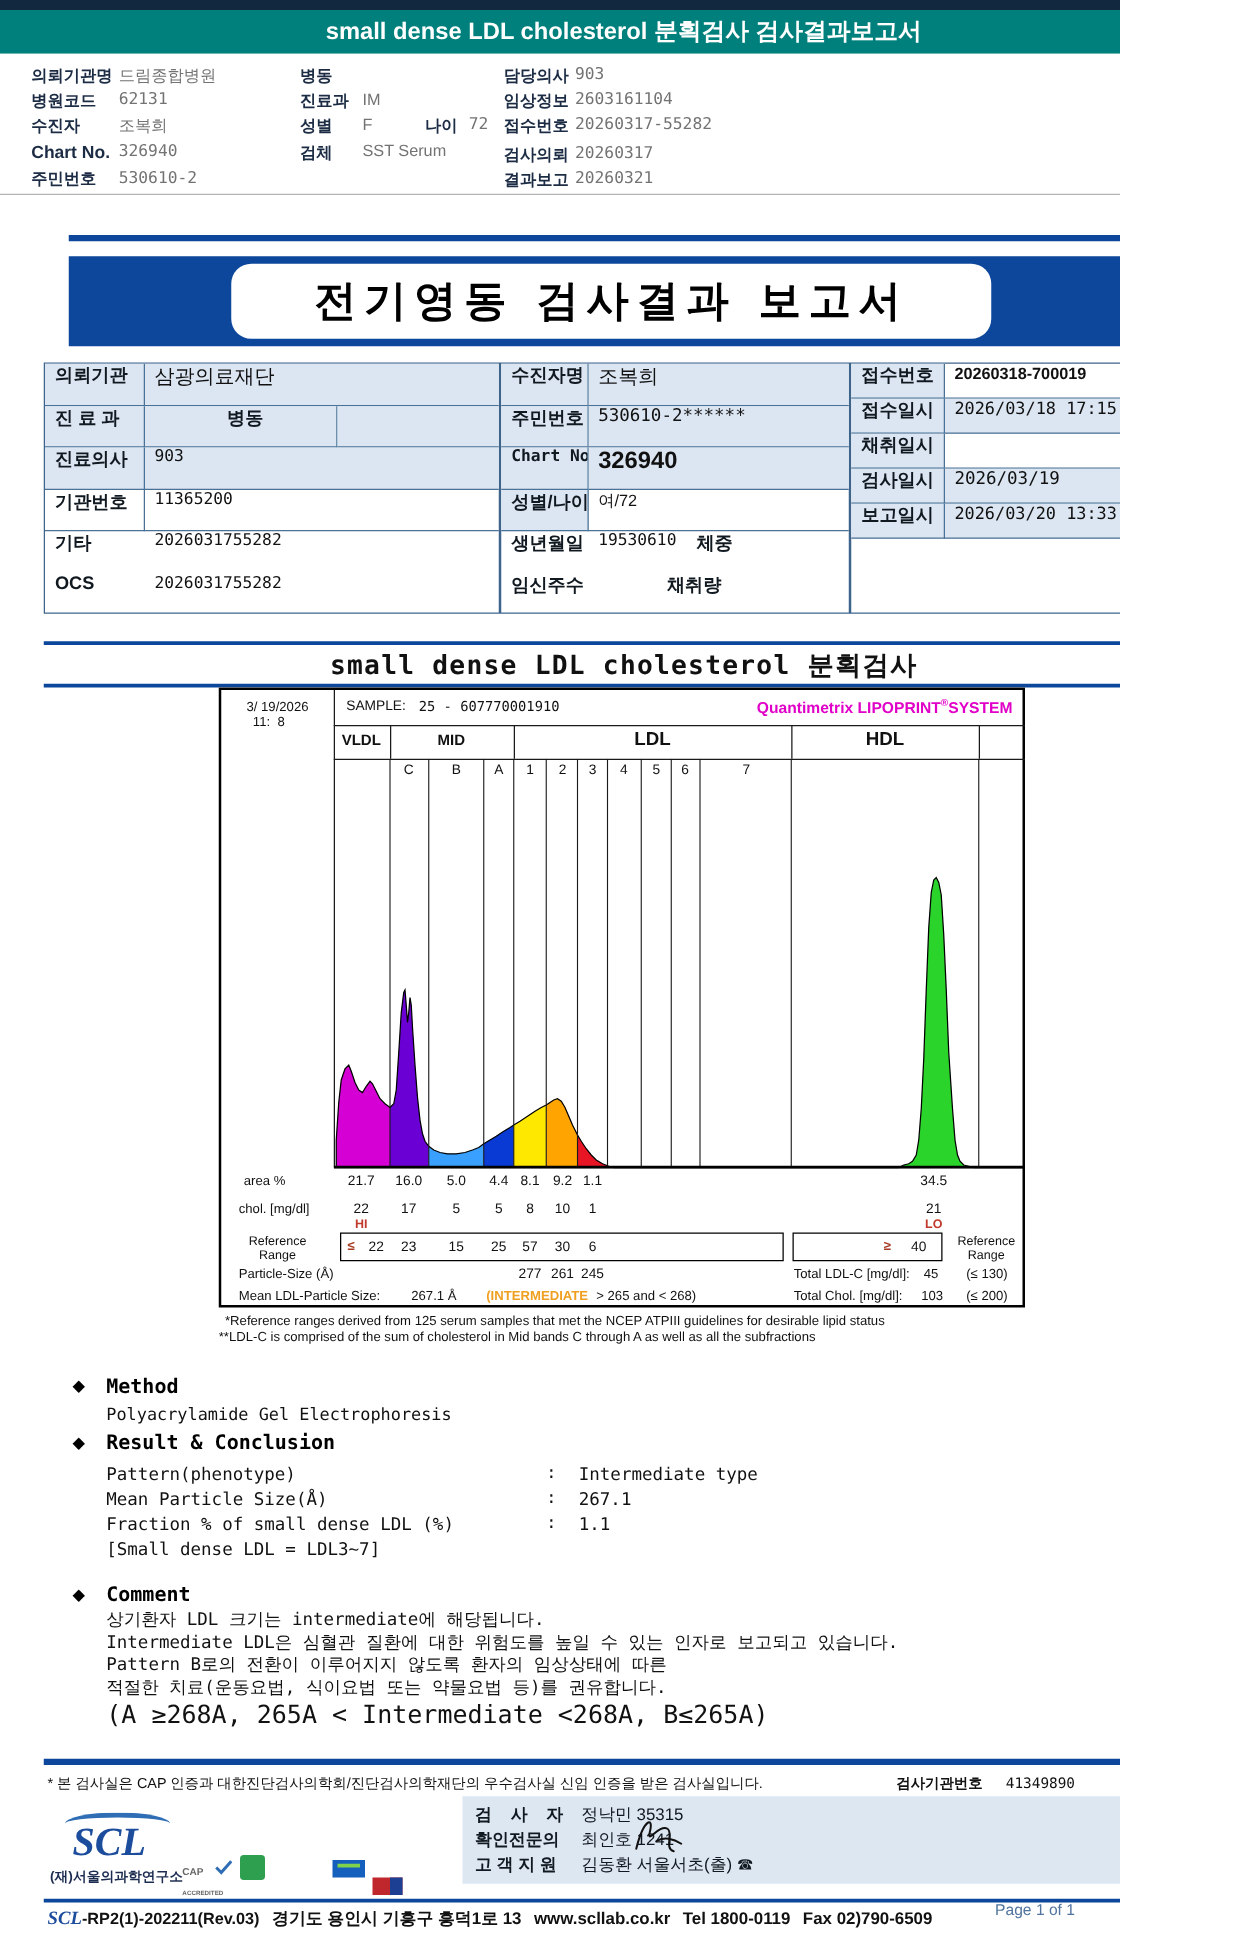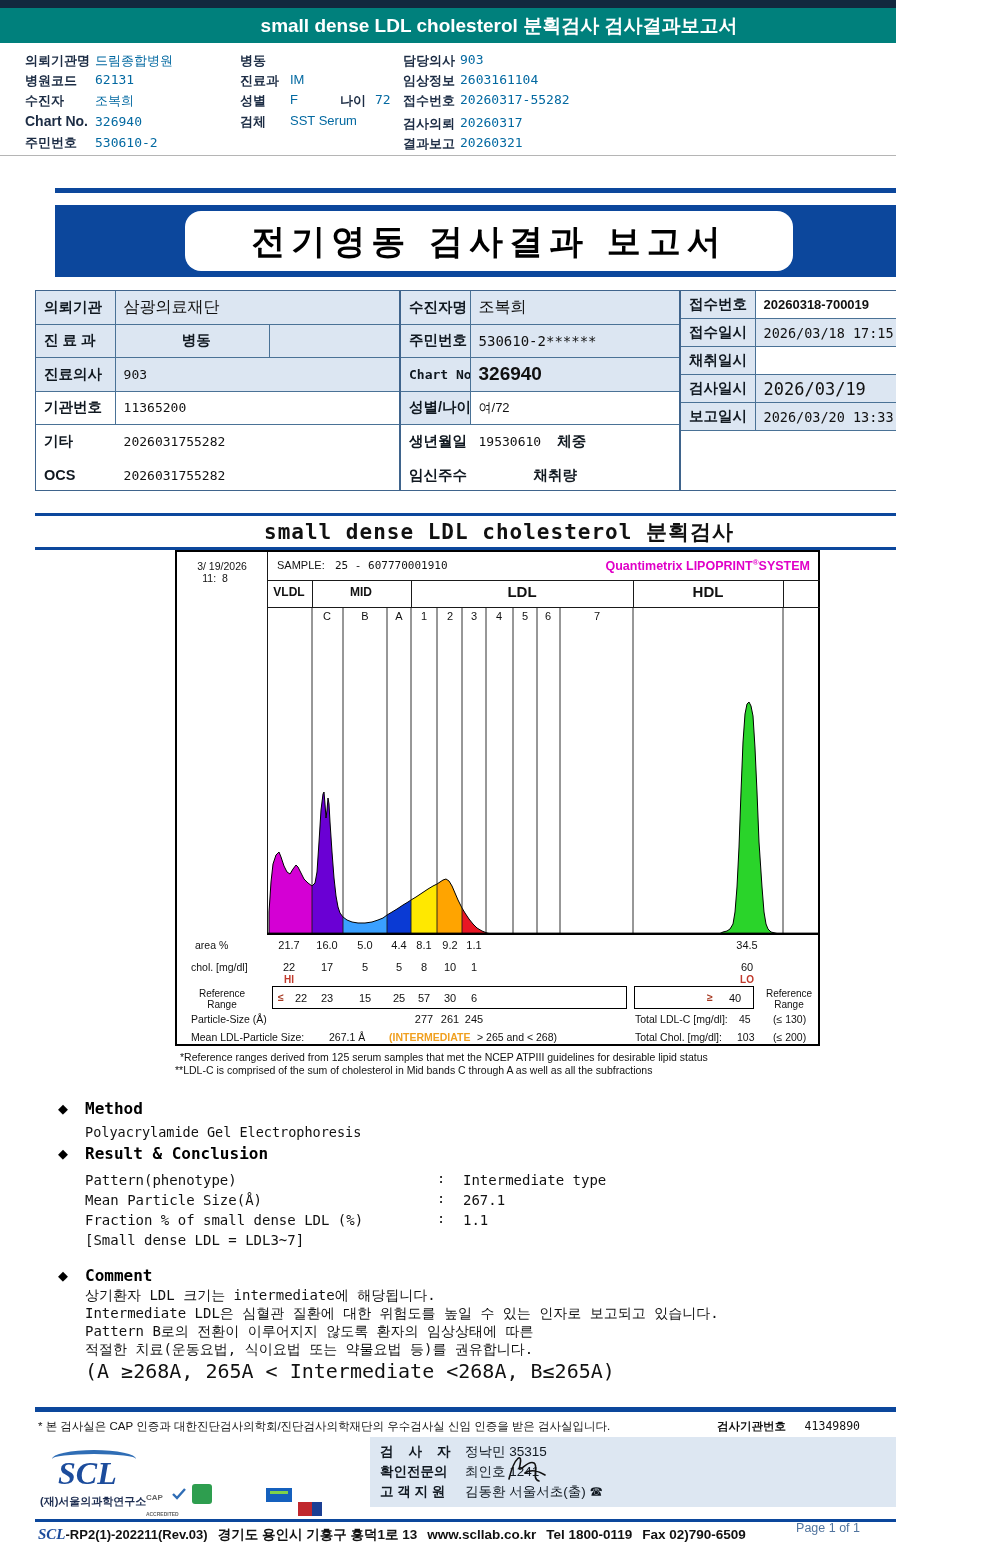--- a/index.html
+++ b/index.html
@@ -8,31 +8,31 @@
   .abs{position:absolute;}
   .t{position:absolute;white-space:pre;}
   .mono{font-family:"DejaVu Sans Mono",monospace;}
   .b{font-weight:bold;}
   
   .topstrip{left:0;top:0;width:998px;height:8px;background:#12283e;}
   .tealbar{left:0;top:8px;width:998px;height:35px;background:#00807c;}
   .tealbar .tt{display:block;text-align:center;line-height:35px;color:#fff;font-weight:bold;font-size:19px;}
   .infoblock{left:0;top:43px;width:998px;height:112px;border-bottom:1px solid #b5b5b5;background:#fff;}
   .hl{font-weight:bold;font-size:13px;color:#1c2c44;}
-  .hv{font-size:13px;color:#0369a1;}
+  .hv{font-size:13px;color:#737373;}
   
   .rule{position:absolute;background:#0c479c;}
   .banner{left:55px;top:205px;width:888px;height:72px;background:#0c479c;}
   .bannerbox{position:absolute;left:130px;top:6px;width:608px;height:60px;background:#fff;border-radius:16px;}
   .bannerbox span{display:block;text-align:center;line-height:60px;font-size:34px;font-weight:bold;
                   letter-spacing:6px;font-family:"DejaVu Sans",sans-serif;color:#000;}
   
   .grp{position:absolute;border:1.5px solid #3f648c;box-sizing:border-box;}
   .row{display:flex;box-sizing:border-box;}
-  .cell{box-sizing:border-box;display:flex;align-items:center;padding-left:8px;overflow:hidden;}
+  .cell{box-sizing:border-box;display:flex;padding-left:8px;overflow:hidden;}
   .bb{border-bottom:1px solid #4a7296;}
   .br{border-right:1px solid #4a7296;}
   .bgc{background:#dce6f2;}
   .olbl{font-weight:bold;font-size:14.5px;color:#101820;white-space:pre;}
   
   .chart{left:175px;top:550px;width:645px;height:496px;border:2px solid #000;box-sizing:border-box;background:#fff;}
   .vline{position:absolute;width:1px;background:#1a1a1a;}
   .hline{position:absolute;height:1px;background:#1a1a1a;}
   .cv{position:absolute;font-size:11px;color:#111;transform:translateX(-50%);white-space:pre;}
   .clbl{position:absolute;font-size:10.5px;color:#111;white-space:pre;}
@@ -238,21 +238,21 @@
         </div>
       <div class="cell bb" style="width:208px">
           <span class="mono" style="font-size:13.5px"></span>
         </div>
     </div>
     <div class="row" style="height:28px">
       <div class="cell bb br bgc" style="width:75px">
           <span class="olbl">검사일시</span>
         </div>
       <div class="cell bb bgc" style="width:208px">
-          <span class="mono" style="font-size:17px">2026/03/19</span>
+          <span class="mono" style="font-size:14px">2026/03/19</span>
         </div>
     </div>
     <div class="row" style="height:28px">
       <div class="cell bb br bgc" style="width:75px">
           <span class="olbl">보고일시</span>
         </div>
       <div class="cell bb bgc" style="width:208px">
           <span class="mono" style="font-size:13.5px">2026/03/20 13:33:37</span>
         </div>
     </div>
@@ -332,21 +332,21 @@
     <span class="cv" style="left:570px;top:387px">34.5</span>
 
     <span class="clbl" style="left:14px;top:409px">chol. [mg/dl]</span>
     <span class="cv" style="left:112px;top:409px">22</span>
     <span class="cv" style="left:150px;top:409px">17</span>
     <span class="cv" style="left:188px;top:409px">5</span>
     <span class="cv" style="left:222px;top:409px">5</span>
     <span class="cv" style="left:247px;top:409px">8</span>
     <span class="cv" style="left:273px;top:409px">10</span>
     <span class="cv" style="left:297px;top:409px">1</span>
-    <span class="cv" style="left:570px;top:409px">60</span>
+    <span class="cv" style="left:570px;top:409px">21</span>
     <span class="flag" style="left:112px;top:422px">HI</span>
     <span class="flag" style="left:570px;top:422px">LO</span>
 
     <span class="clbl" style="left:45px;top:436px;transform:translateX(-50%);font-size:10px">Reference</span>
     <span class="clbl" style="left:45px;top:447px;transform:translateX(-50%);font-size:10px">Range</span>
     <div class="refbox" style="left:95px;top:434px;width:355px;height:23px"></div>
     <div class="refbox" style="left:457px;top:434px;width:120px;height:23px"></div>
     <span class="clbl b" style="left:101px;top:439px;color:#a63a22">≤</span>
     <span class="cv" style="left:124px;top:440px">22</span>
     <span class="cv" style="left:150px;top:440px">23</span>

